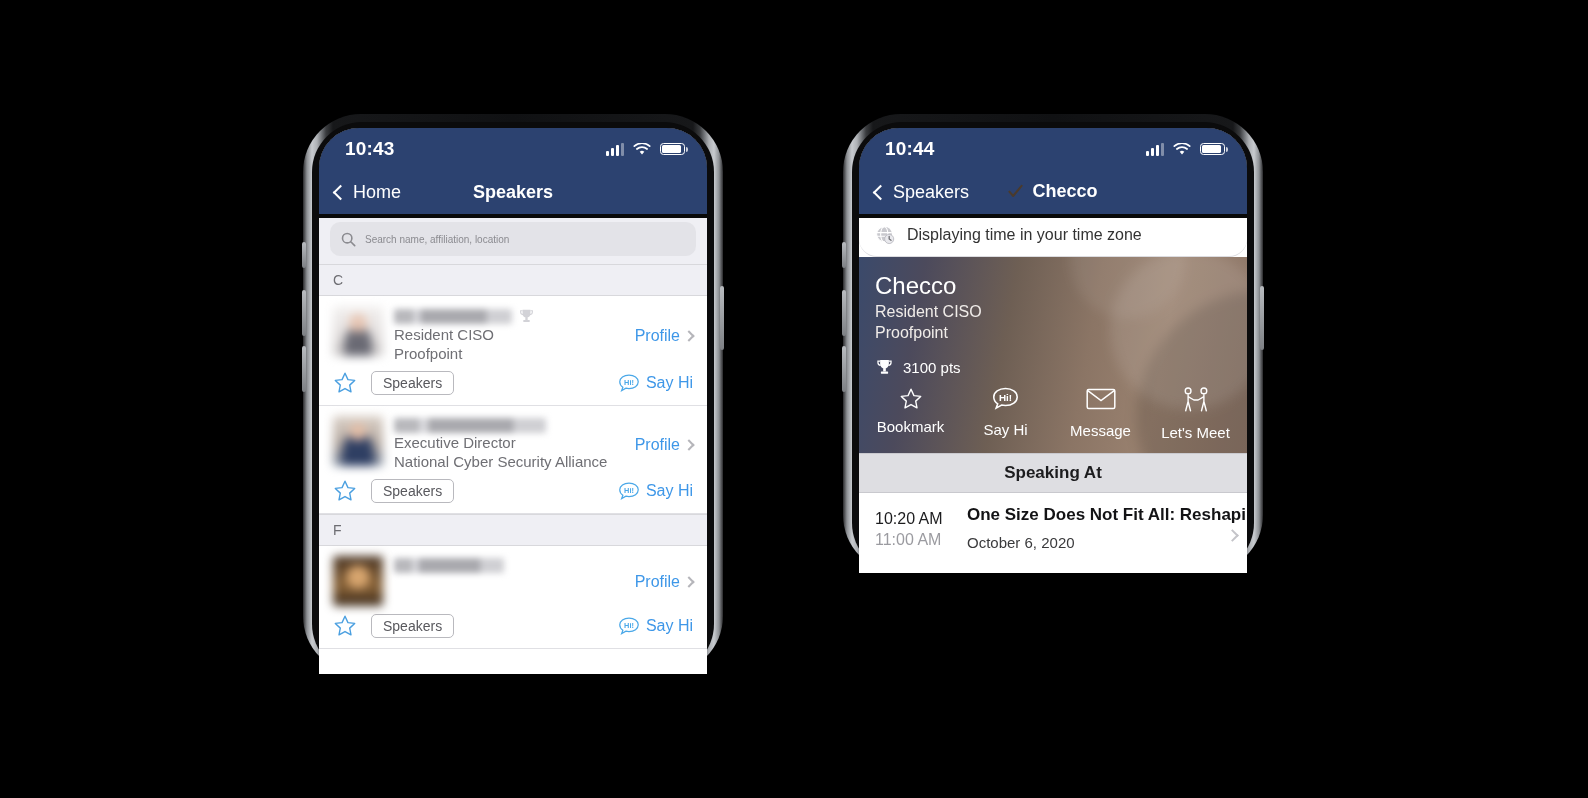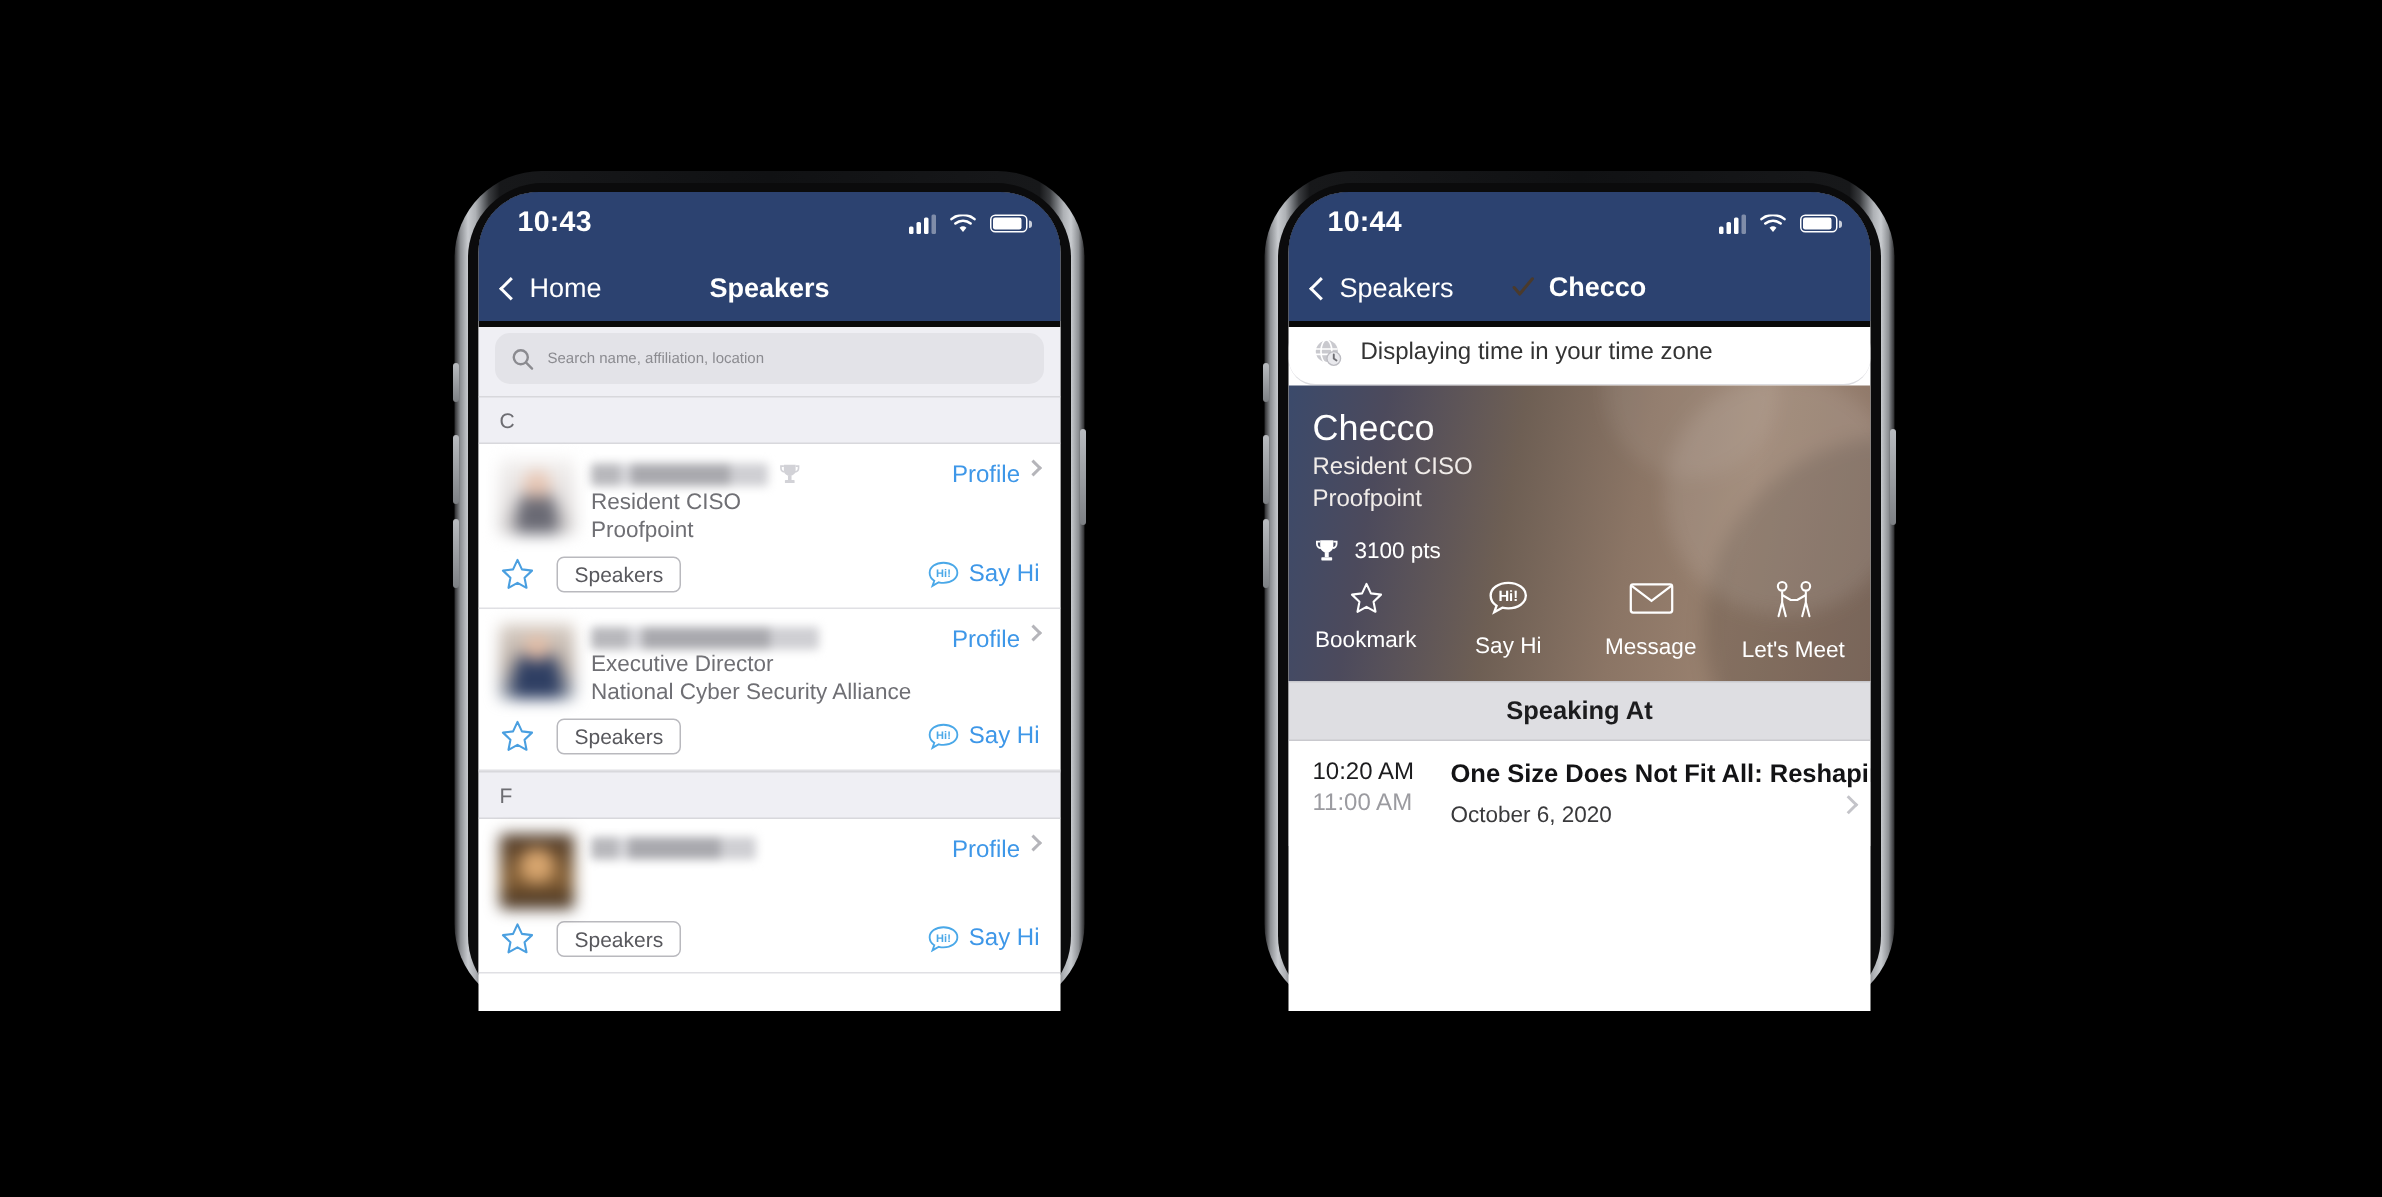--- a/index.html
+++ b/index.html
@@ -128,21 +128,21 @@
   .av-3 { background:
       radial-gradient(circle at 50% 42%, #d7a56e 0 30%, transparent 31%),
       linear-gradient(180deg,#4a3524 0%,#8a6438 60%,#3b2a1c 100%); }
   .p-info { flex:1; min-width:0; padding-top:2px; }
   .p-name-row { display:flex; align-items:center; gap:6px; }
   .name-redacted {
     height:15px; border-radius:2px; filter: blur(3.2px);
     background: linear-gradient(90deg,#b8b8bc 0 16%, #d8d8dc 17% 22%, #a9a9ae 23% 78%, #cfcfd3 79% 100%);
   }
   .p-sub { color:#6f6f74; font-size:15px; line-height:19px; }
-  .p-right { display:flex; gap:5px; flex:none; padding-top:2px; }
+  .p-right { display:flex; align-items:center; gap:5px; flex:none; padding-top:2px; }
   .profile-link { color:#3e97e8; font-size:16px; }
   .chev-r { width:8px; height:8px; border-top:2px solid #b5b5ba; border-right:2px solid #b5b5ba; transform:rotate(45deg); display:block; }
   .person-bot { display:flex; align-items:center; padding: 8px 0 10px 0; gap:14px; }
   .star-o { width:24px; height:24px; display:block; }
   .tag {
     border:1px solid #b9b9be; border-radius:5px; color:#58585d;
     font-size:14px; padding: 3px 11px; background:#fff;
   }
   .sayhi { margin-left:auto; display:flex; align-items:center; gap:6px; color:#3e97e8; font-size:16px; }
 
@@ -183,21 +183,21 @@
   .hero-sub { color:#f0ece9; font-size:16px; line-height:21px; }
   .pts-row { display:flex; align-items:center; gap:9px; margin-top: 15px; }
   .pts-text { color:#fff; font-size:15px;text-align:center; }
   .actions { position:relative; display:flex; padding: 10px 4px 12px 4px; }
   .action { flex:1; display:flex; flex-direction:column; align-items:center; gap:7px; cursor:pointer; }
   .action-label { color:#fff; font-size:15px; }
   .speaking-head {
     background:#dedee2; text-align:center; font-size:17px; font-weight:700;
     color:#1c1c1e; padding: 9px 0; border-top:.5px solid #c9c9ce; border-bottom:.5px solid #c9c9ce;
   }
-  .session { background:#fff; display:flex; gap:14px; padding: 10px 14px 12px 16px; align-items:flex-start; position:relative; }
+  .session { background:#fff; display:flex; gap:14px; padding: 10px 14px 12px 16px; align-items:flex-end; position:relative; }
   .s-times { flex:none; width: 78px; }
   .s-start { color:#1c1c1e; font-size:16px; line-height:21px; }
   .s-end { color:#9b9ba0; font-size:16px; line-height:22px; }
   .s-body { flex:1; min-width:0; }
   .s-title {
     font-size:17px; font-weight:700; color:#131315; line-height:23px;
     white-space: nowrap;
   }
   .s-date { color:#3a3a3c; font-size:15px; margin-top:8px; }
   .s-chev { position:absolute; right:10px; top:38px; width:9px; height:9px;
@@ -363,21 +363,21 @@
       <text x="13" y="13.4" text-anchor="middle" font-family="Liberation Sans, sans-serif" font-size="9" font-weight="700" fill="#4aa8e8">Hi!</text>
                 </svg>
           <span>Say Hi</span>
         </span>
       </div>
           </div>
         </div>
     </div>
   </div>
 
-  <div class="phone" id="phoneR" style="left:843px; top:114px; width:420px; height:560px;">
+  <div class="phone" id="phoneR" style="left:843px; top:114px; width:420px; height:459px;">
     <div class="frame"></div>
     <div class="frame-inner"></div>
     <div class="vol-btn" style="left:-1px; top:128px; height:26px;"></div>
     <div class="vol-btn" style="left:-1px; top:176px; height:46px;"></div>
     <div class="vol-btn" style="left:-1px; top:232px; height:46px;"></div>
     <div class="pwr-btn" style="right:-1px; top:172px; height:64px;"></div>
 
     <div class="screen" style="left:16px; right:16px; top:14px; bottom:0; border-radius:40px 40px 0 0; --navy:#2c4270; --badge:#1aa0e6;">
 
       <div class="forehead" style="height:90px;">

